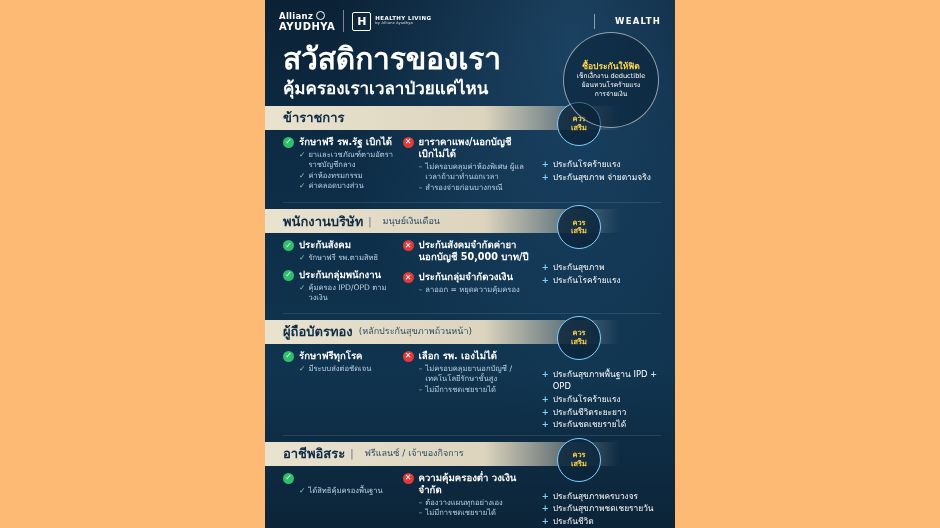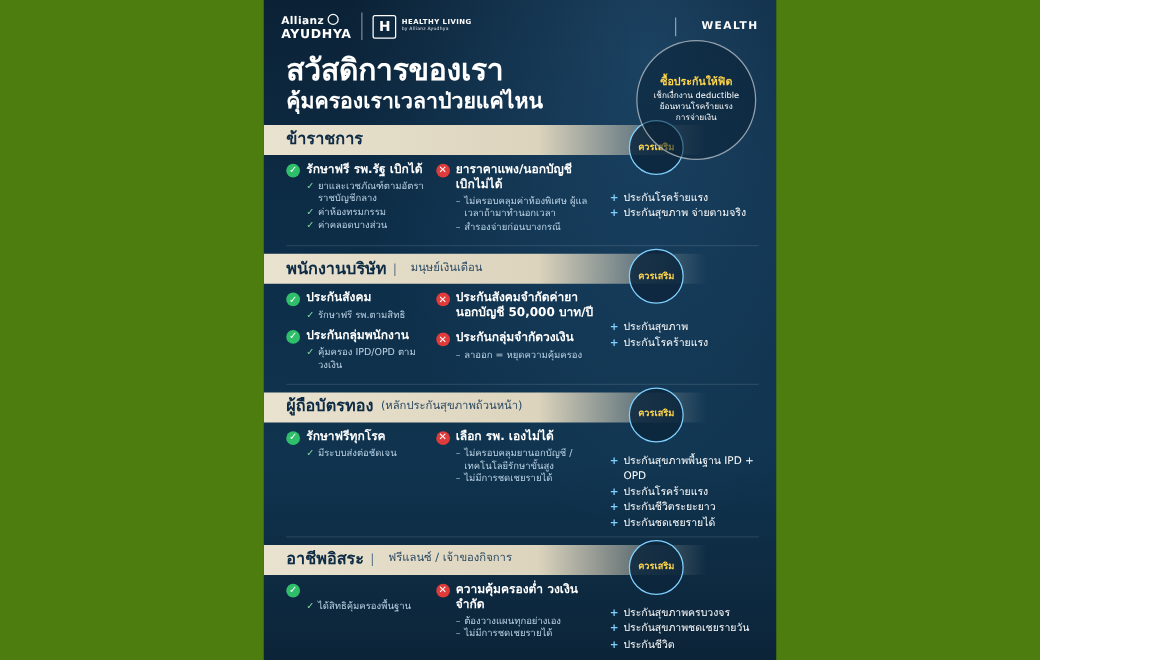--- a/index.html
+++ b/index.html
@@ -3,23 +3,23 @@
 <meta charset="utf-8">
 <style>
   html,body{margin:0;padding:0;}
   body{
     width:940px;height:528px;
     background:#ffffff;
     font-family:"DejaVu Sans","Liberation Sans",sans-serif;
     overflow:hidden;
   }
   .stage{
-    position:relative;width:832px;height:528px;
+    position:relative;width:940px;height:528px;
     display:flex;justify-content:center;align-items:flex-start;
-    background:#4d7c0f;
+    background:#fdba74;
   }
   .poster{
     position:relative;
     width:410px;height:528px;
     background:linear-gradient(180deg,#0b2236 0%,#0d2d47 35%,#10344f 70%,#0c2438 100%);
     overflow:hidden;
   }
   
   .poster:before{
     content:"";position:absolute;left:0;top:0;right:0;bottom:0;
@@ -53,21 +53,21 @@
   .hl .ht{line-height:1.05;}
   .hl .ht .a{font-size:5.5px;font-weight:bold;letter-spacing:.4px;}
   .hl .ht .b{font-size:3.6px;letter-spacing:.2px;opacity:.85;}
   .spacer{flex:1;}
   .wealth{display:flex;align-items:center;gap:20px;color:#fff;font-size:8.5px;letter-spacing:1.2px;font-weight:bold;justify-content:center;}
   .wealth .bar{width:1px;height:15px;background:rgba(255,255,255,.5);}
 
   
   .titlewrap{position:relative;z-index:3;padding:6px 0 0 18px;}
   .title1{
-    color:#ffffff;font-size:24px;font-weight:bold;line-height:1.12;letter-spacing:-.2px;
+    color:#ffffff;font-size:30px;font-weight:bold;line-height:1.12;letter-spacing:-.2px;
   }
   .title2{
     color:#ffffff;font-size:17px;font-weight:bold;line-height:1.2;margin-top:2px;
   }
 
   
   .topbadge{
     position:absolute;right:16px;top:32px;z-index:4;
     width:96px;height:96px;border-radius:50%;
     background:rgba(9,32,52,.55);
@@ -129,21 +129,21 @@
   }
   .extras .ex .p{color:#7fd0ff;font-weight:bold;}
   .extras .ex .t{flex:1;}
 
   
   .secbadge{
     position:absolute;right:74px;top:-4px;
     width:42px;height:42px;border-radius:50%;
     background:rgba(12,38,60,.85);
     border:1.5px solid #7fd0ff;
-    display:flex;flex-direction:row;align-items:center;justify-content:center;
+    display:flex;flex-direction:column;align-items:center;justify-content:center;
     text-align:center;z-index:6;
   }
   .secbadge span{color:#ffd54a;font-size:7.4px;font-weight:bold;line-height:1.15;}
 
   
   .sdiv{height:1px;background:rgba(255,255,255,.10);margin:0 14px 0 18px;}
 </style>
 </head>
 <body>
 

